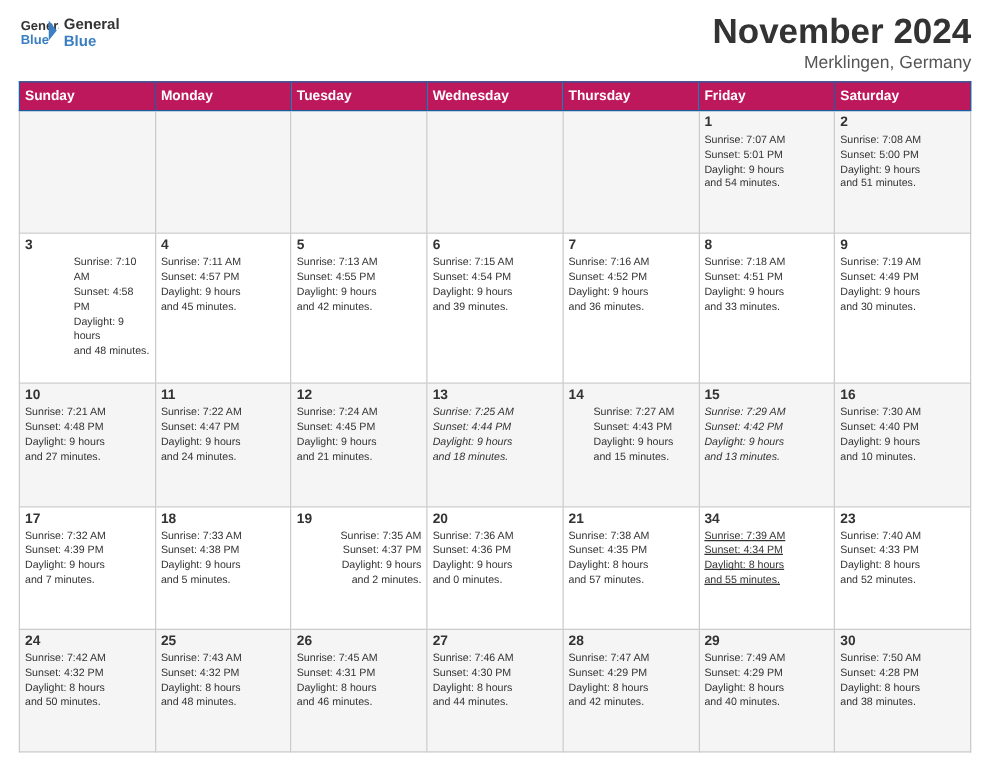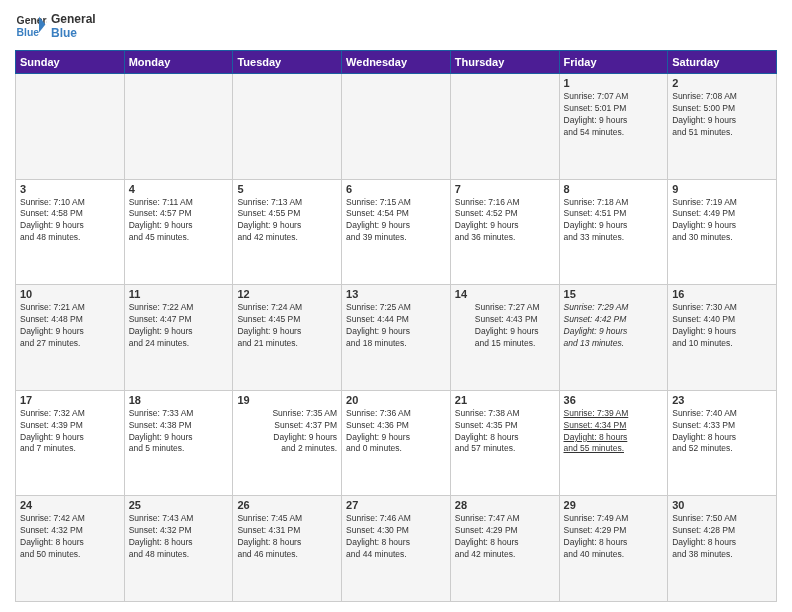--- a/index.html
+++ b/index.html
@@ -46,21 +46,21 @@
       color: #555;
     }
     .calendar {
       flex: 1;
       border: 1px solid #ccc;
       border-collapse: collapse;
       width: 100%;
       table-layout: fixed;
     }
     .calendar th {
-      background-color: #4c1d95;
+      background-color: #be185d;
       color: #fff;
       font-size: 11px;
       font-weight: bold;
       padding: 5px 4px;
       text-align: left;
       border: 1px solid #1a5da0;
     }
     .calendar td {
       vertical-align: top;
       border: 1px solid #ccc;
@@ -99,20 +99,24 @@
       <svg class="logo-icon" viewBox="0 0 40 40" xmlns="http://www.w3.org/2000/svg">
         <text x="2" y="18" font-size="13" font-weight="bold" fill="#333" font-family="Arial">General</text>
         <text x="2" y="32" font-size="13" font-weight="bold" fill="#3a7fc1" font-family="Arial">Blue</text>
         <polygon points="30,8 38,18 30,28" fill="#3a7fc1"></polygon>
       </svg>
       <div style="display:flex;flex-direction:column;line-height:1.2">
         <span style="font-size:12px;font-weight:bold;color:#333;">General</span>
         <span style="font-size:12px;font-weight:bold;color:#3a7fc1;">Blue</span>
       </div>
     </div>
+    <div class="title-block">
+      <div class="month-title">November 2024</div>
+      <div class="location">Merklingen, Germany</div>
+    </div>
   </div>
 
   <table class="calendar">
     <thead>
       <tr>
       <th>Sunday</th>
           <th>Monday</th>
           <th>Tuesday</th>
           <th>Wednesday</th>
           <th>Thursday</th>
@@ -138,21 +142,21 @@
             <span class="day-num">2</span>
             <div class="day-info" style="white-space: pre-line;">Sunrise: 7:08 AM
 Sunset: 5:00 PM
 Daylight: 9 hours
 and 51 minutes.</div>
           </td>
         </tr>
         <tr>
           <td>
             <span class="day-num">3</span>
-            <div class="day-info" style="white-space: pre-line;">Sunrise: 7:10 AM
+            <div class="day-info" style="white-space: pre-line; margin-left: 39px;">Sunrise: 7:10 AM
 Sunset: 4:58 PM
 Daylight: 9 hours
 and 48 minutes.</div>
           </td>
           <td>
             <span class="day-num">4</span>
             <div class="day-info" style="white-space: pre-line;">Sunrise: 7:11 AM
 Sunset: 4:57 PM
 Daylight: 9 hours
 and 45 minutes.</div>
@@ -210,21 +214,21 @@
           </td>
           <td>
             <span class="day-num">12</span>
             <div class="day-info" style="white-space: pre-line;">Sunrise: 7:24 AM
 Sunset: 4:45 PM
 Daylight: 9 hours
 and 21 minutes.</div>
           </td>
           <td>
             <span class="day-num">13</span>
-            <div class="day-info" style="white-space: pre-line;">Sunrise: 7:25 AM
+            <div class="day-info" style="white-space: pre-line; font-style: italic;">Sunrise: 7:25 AM
 Sunset: 4:44 PM
 Daylight: 9 hours
 and 18 minutes.</div>
           </td>
           <td>
             <span class="day-num">14</span>
             <div class="day-info" style="white-space: pre-line; margin-left: 20px;">Sunrise: 7:27 AM
 Sunset: 4:43 PM
 Daylight: 9 hours
 and 15 minutes.</div>
@@ -274,21 +278,21 @@
 and 0 minutes.</div>
           </td>
           <td>
             <span class="day-num">21</span>
             <div class="day-info" style="white-space: pre-line;">Sunrise: 7:38 AM
 Sunset: 4:35 PM
 Daylight: 8 hours
 and 57 minutes.</div>
           </td>
           <td>
-            <span class="day-num">36</span>
+            <span class="day-num">34</span>
             <div class="day-info" style="white-space: pre-line; text-decoration: underline;">Sunrise: 7:39 AM
 Sunset: 4:34 PM
 Daylight: 8 hours
 and 55 minutes.</div>
           </td>
           <td>
             <span class="day-num">23</span>
             <div class="day-info" style="white-space: pre-line;">Sunrise: 7:40 AM
 Sunset: 4:33 PM
 Daylight: 8 hours

